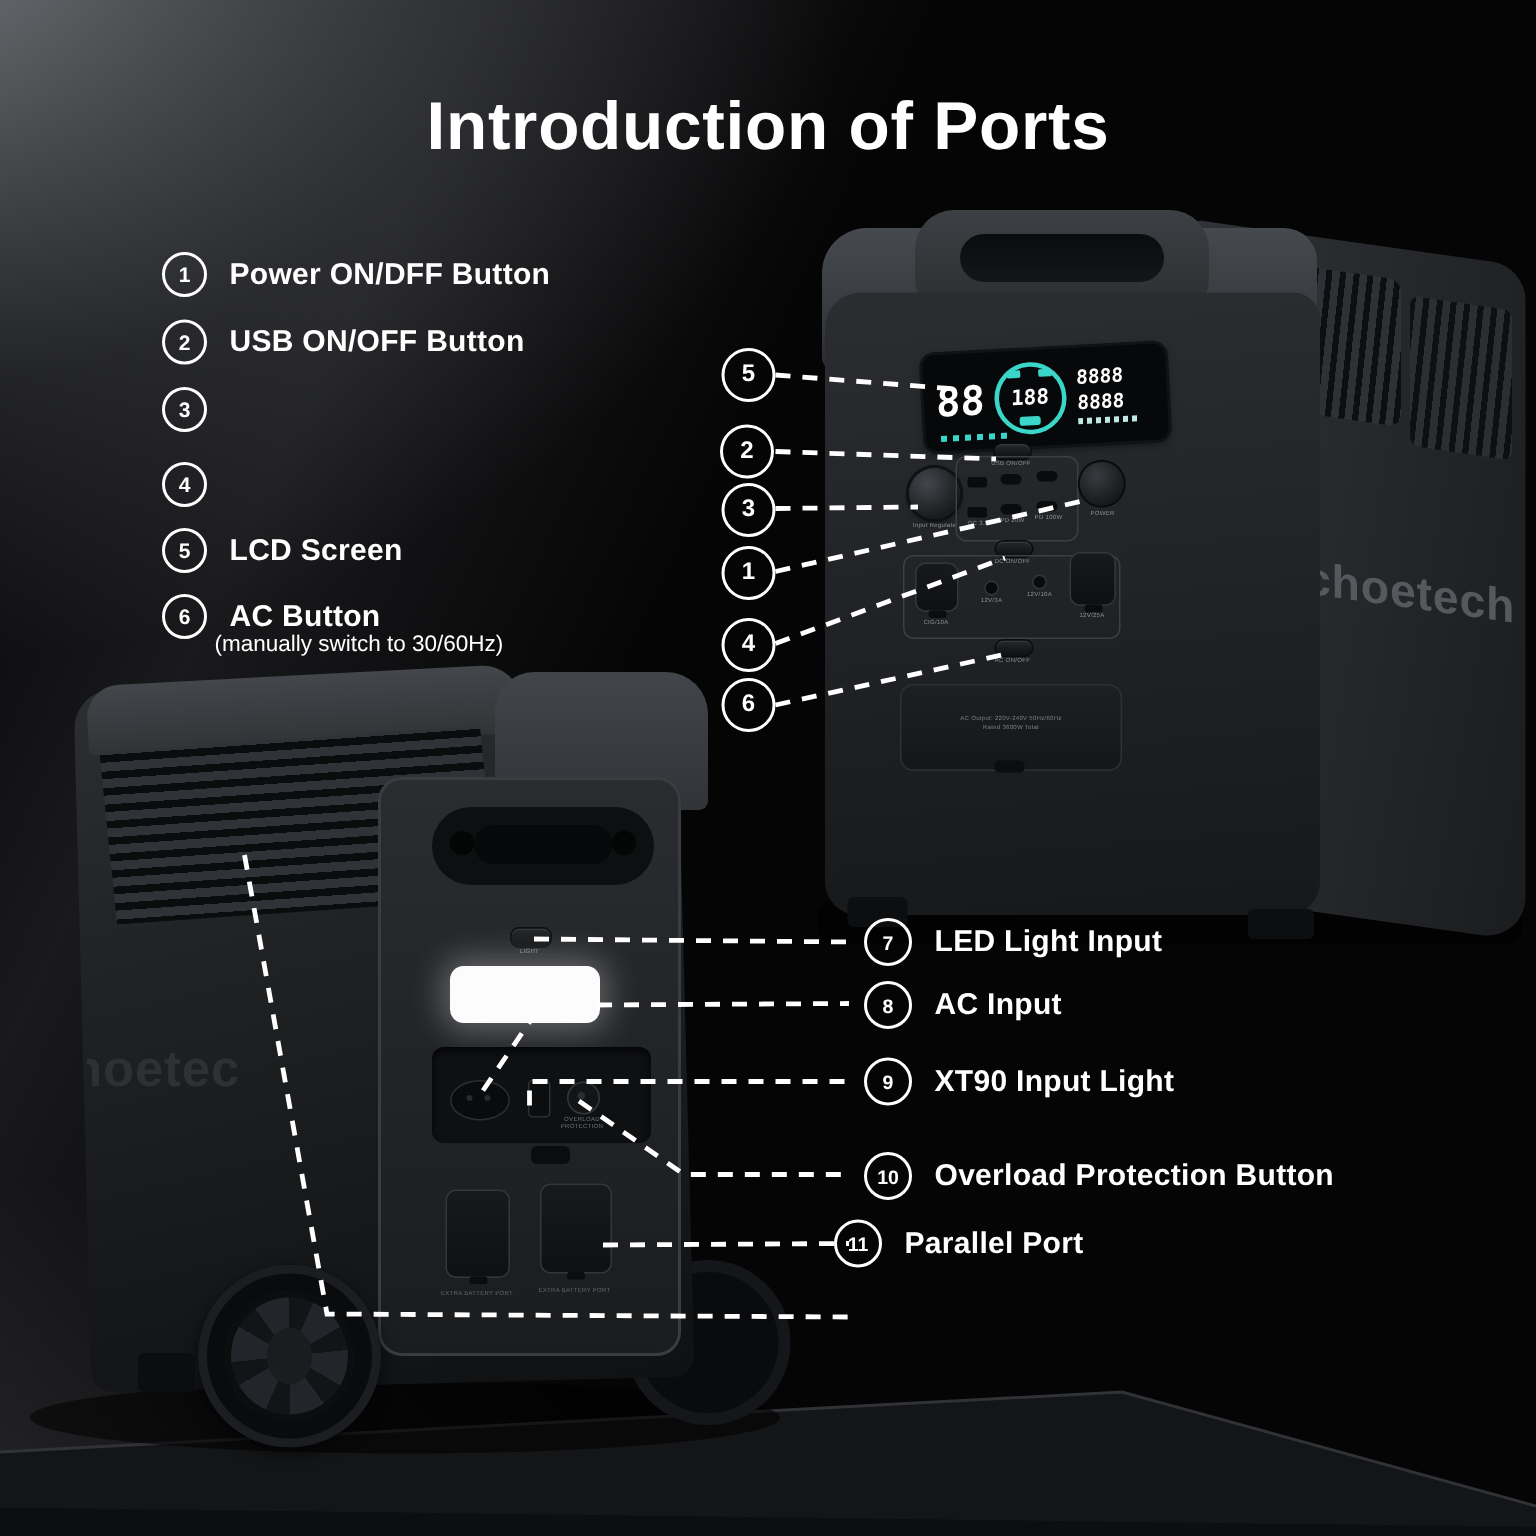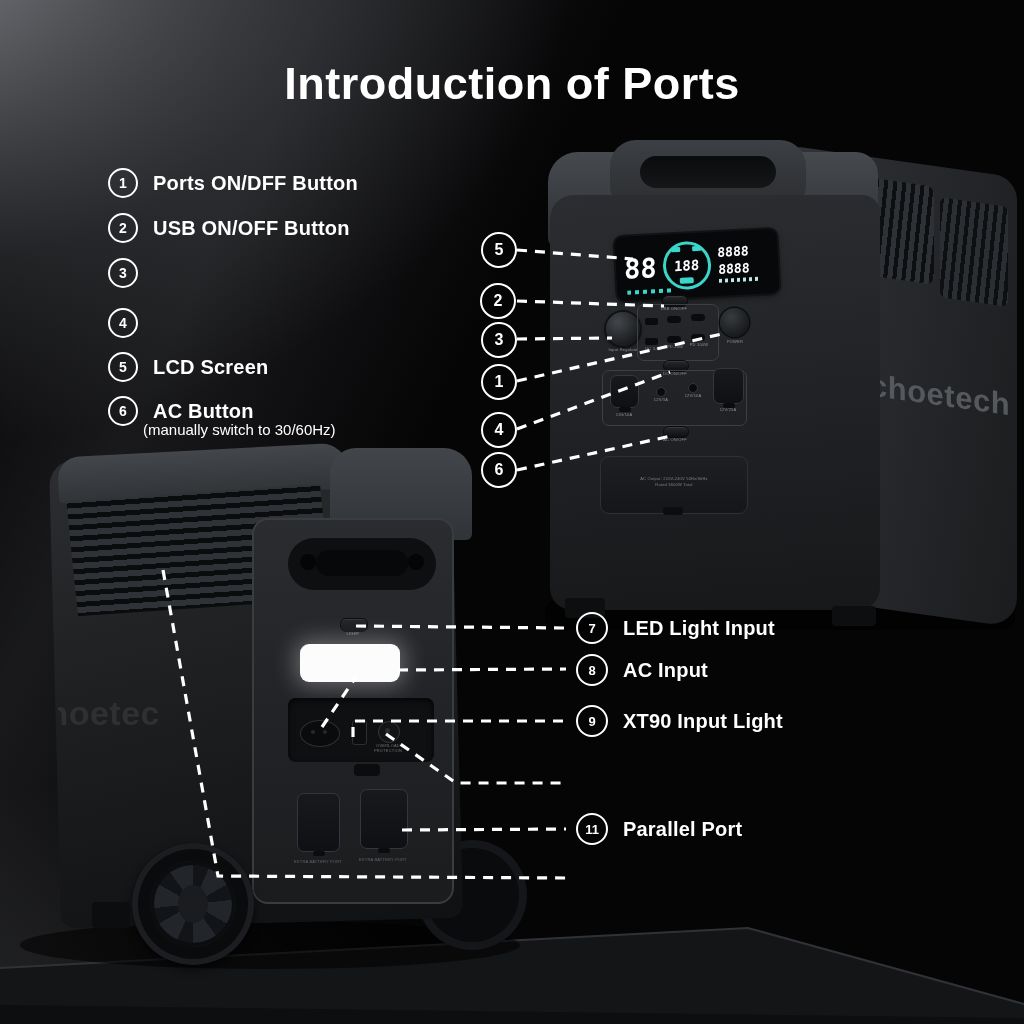--- a/index.html
+++ b/index.html
@@ -213,21 +213,21 @@
         background:repeating-conic-gradient(#121417 0 24deg,#22252a 24deg 60deg);box-shadow:inset 0 0 0 4px #0c0d0f;"></div>
       <div class="abs" style="left:46px;top:42px;width:30px;height:38px;border-radius:50%;background:#1a1c1f;"></div>
     </div>
     <div class="abs" style="left:62px;top:462px;width:38px;height:26px;background:#0c0d0e;border-radius:4px;"></div>
   </div>
 
   <div class="title">Introduction of Ports</div>
 
   <div class="lg-row" style="left:108px;top:169px;">
     <span class="badge">1</span>
-    <span class="lg-label">Ports ON/DFF Button</span>
+    <span class="lg-label">Power ON/DFF Button</span>
     </div>
   <div class="lg-row" style="left:108px;top:214px;">
     <span class="badge">2</span>
     <span class="lg-label">USB ON/OFF Button</span>
     </div>
   <div class="lg-row" style="left:108px;top:259px;">
     <span class="badge">3</span>
     </div>
   <div class="lg-row" style="left:108px;top:309px;">
     <span class="badge">4</span>
@@ -247,21 +247,25 @@
     <span class="lg-label">LED Light Input</span>
     </div>
   <div class="lg-row" style="left:576px;top:656px;">
     <span class="badge b28">8</span>
     <span class="lg-label">AC Input</span>
     </div>
   <div class="lg-row" style="left:576px;top:707px;">
     <span class="badge b28">9</span>
     <span class="lg-label">XT90 Input Light</span>
     </div>
-  <div class="lg-row" style="left:576px;top:815px;">
+  <div class="lg-row" style="left:576px;top:770px;">
+    <span class="badge b28">10</span>
+    <span class="lg-label">Overload Protection Button</span>
+    </div>
+  <div class="lg-row" style="left:556px;top:815px;">
     <span class="badge b28">11</span>
     <span class="lg-label">Parallel Port</span>
     </div>
 
   <div class="fco" style="left:481px;top:232px;">5</div>
   <div class="fco" style="left:480px;top:283px;">2</div>
   <div class="fco" style="left:481px;top:322px;">3</div>
   <div class="fco" style="left:481px;top:364px;">1</div>
   <div class="fco" style="left:481px;top:412px;">4</div>
   <div class="fco" style="left:481px;top:452px;">6</div>

